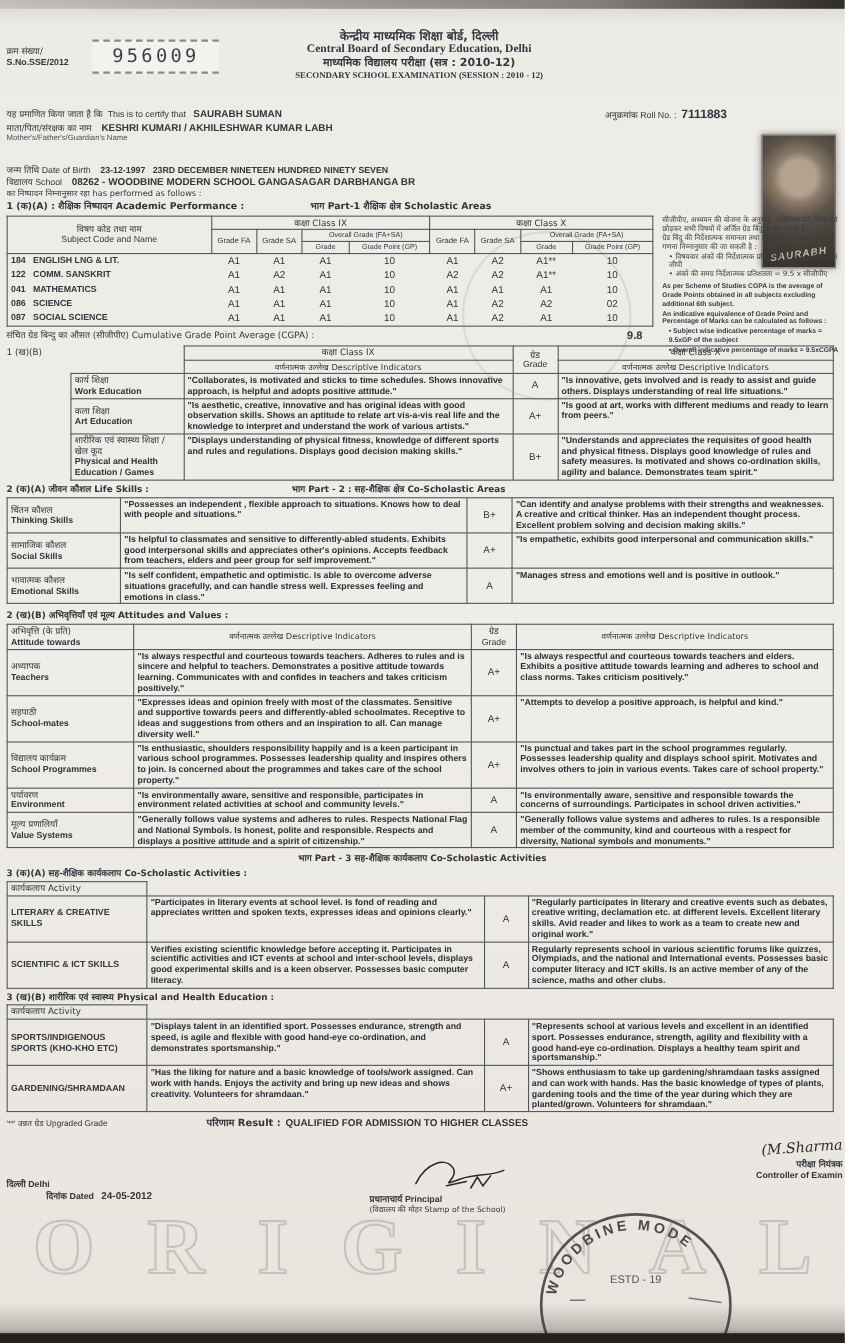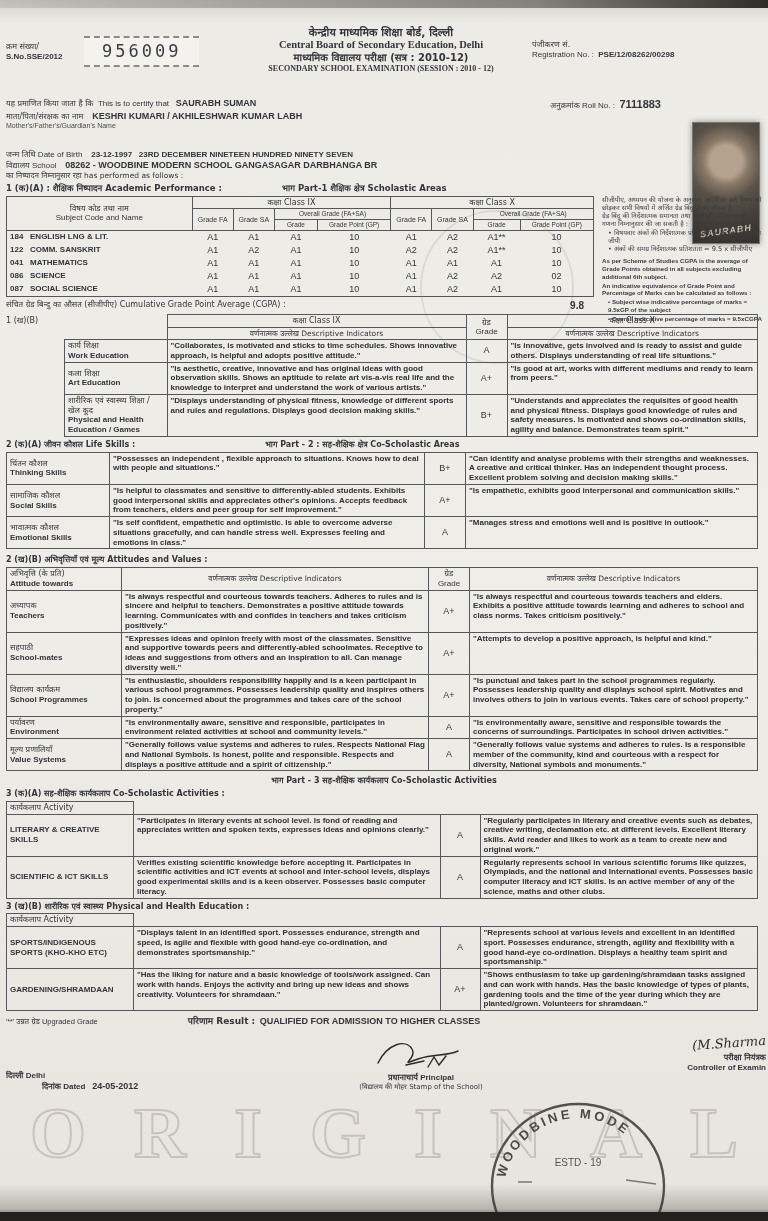--- a/index.html
+++ b/index.html
@@ -47,24 +47,20 @@
     </div>
     <div style="position:absolute;left:78px;top:10px;">
       <span class="serialbox">956009</span>
     </div>
     <div style="position:absolute;left:220px;top:0;width:310px;text-align:center;">
       <div class="hi b" style="font-size:11px;">केन्द्रीय माध्यमिक शिक्षा बोर्ड, दिल्ली</div>
       <div class="b" style="font-size:10.5px;font-family:'Liberation Serif',serif;">Central Board of Secondary Education, Delhi</div>
       <div class="hi b" style="font-size:10px;">माध्यमिक विद्यालय परीक्षा (सत्र : 2010-12)</div>
       <div class="b" style="font-size:8px;font-family:'Liberation Serif',serif;">SECONDARY SCHOOL EXAMINATION (SESSION : 2010 - 12)</div>
     </div>
-    <div style="position:absolute;right:30px;top:14px;width:200px;">
-      <div class="hi">पंजीकरण सं.</div>
-      <div><span>Registration No. :</span>&nbsp;&nbsp;<span class="b">PSE/12/08262/00298</span></div>
-    </div>
   </div>
 
   <div style="margin-top:4px;width:685px;">
     <div>
       <span class="hi">यह प्रमाणित किया जाता है कि</span>&nbsp;
       <span>This is to certify that</span>&nbsp;&nbsp;
       <span class="b" style="font-size:9px;">SAURABH SUMAN</span>
       <span style="float:right;margin-right:30px;"><span class="hi">अनुक्रमांक</span> <span>Roll No. :</span>&nbsp;&nbsp;<span class="b" style="font-size:11px;">7111883</span></span>
     </div>
     <div style="margin-top:2px;">
@@ -363,21 +359,21 @@
     <span class="hi b" style="margin-left:90px;font-size:9px;">परिणाम  Result :</span>&nbsp;&nbsp;
     <span class="b" style="font-size:9px;">QUALIFIED FOR ADMISSION TO HIGHER CLASSES</span>
   </div>
 
   <div style="position:relative;height:120px;margin-top:6px;">
     <div style="position:absolute;left:0;top:38px;">
       <div><span class="hi b">दिल्ली</span>&nbsp;<span class="b">Delhi</span></div>
       <div style="padding-left:36px;"><span class="hi b">दिनांक</span>&nbsp;<span class="b">Dated</span>&nbsp;&nbsp;&nbsp;<span class="b" style="font-size:9px;">24-05-2012</span></div>
     </div>
 
-    <div style="position:absolute;left:330px;top:4px;width:170px;text-align:center;">
+    <div style="position:absolute;left:330px;top:16px;width:170px;text-align:left;">
       <svg width="110" height="36" viewBox="0 0 110 36" style="display:block;margin:0 auto;">
         <path d="M12 26 C 22 6, 40 2, 46 12 C 52 22, 30 30, 52 22 C 70 16, 78 20, 92 14 M40 28 l 18 -4 M62 30 l 6 -10 l 5 8 l 7 -9" stroke="#2b2a28" stroke-width="1.4" fill="none" stroke-linecap="round"></path>
       </svg>
       <div class="b"><span class="hi">प्रधानाचार्य</span> <span>Principal</span></div>
       <div class="hi" style="font-size:7px;">(विद्यालय की मोहर  Stamp of the School)</div>
     </div>
 
     <div style="position:absolute;right:-4px;top:4px;width:120px;text-align:right;">
       <div class="hand" style="font-size:13px;transform:rotate(-4deg);">(M.Sharma</div>
       <div class="hi b">परीक्षा नियंत्रक</div>

